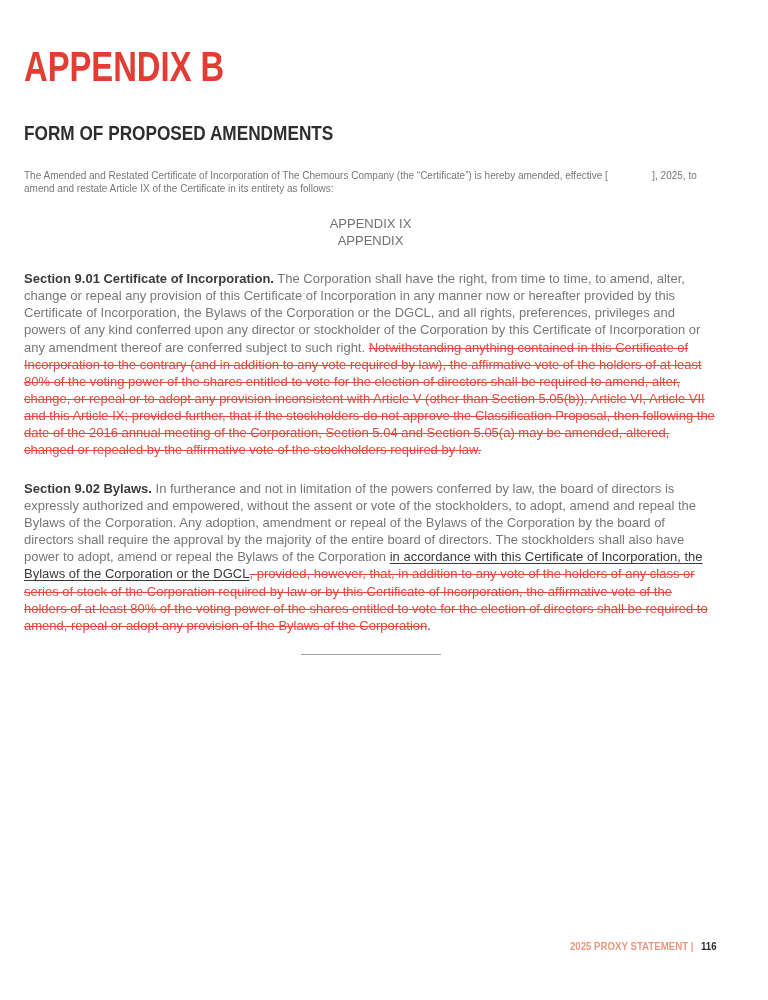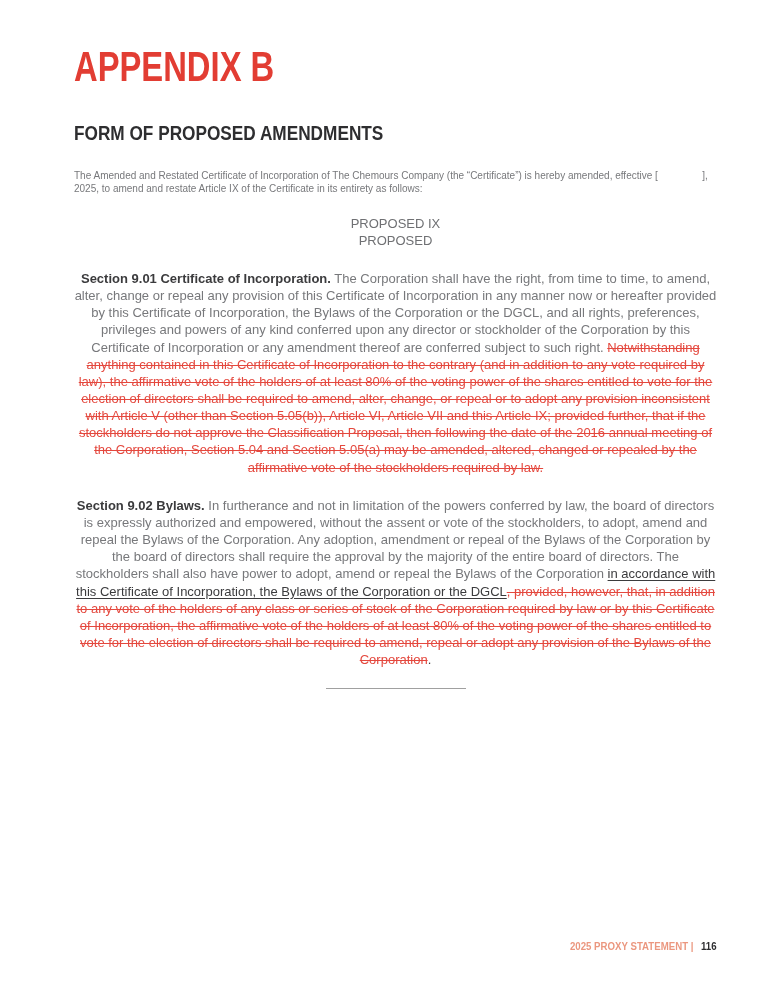--- a/index.html
+++ b/index.html
@@ -5,21 +5,21 @@
   html, body {
     margin: 0;
     padding: 0;
     background: #ffffff;
   }
   .page {
     position: relative;
     width: 768px;
     height: 1000px;
     box-sizing: border-box;
-    padding: 46px 51px 0 74px;
+    padding: 46px 51px 0 24px;
     background: #ffffff;
     font-family: "Liberation Sans", sans-serif;
     color: #77787b;
     overflow: hidden;
   }
   .appendix-title {
     margin: 0;
     font-size: 42px;
     line-height: 1.0;
     font-weight: 800;
@@ -48,21 +48,21 @@
     margin: 21px 0 0 0;
     text-align: center;
     font-size: 13px;
     line-height: 1.25;
     color: #6f7073;
   }
   .para {
     margin: 21px 0 0 0;
     font-size: 13px;
     line-height: 1.32;
-    text-align: center;
+    text-align: left;
   }
   .lead {
     font-weight: bold;
     color: #3b3b3d;
   }
   .deleted {
     color: #e4483e;
     text-decoration: line-through;
     text-decoration-thickness: 1px;
   }
@@ -101,22 +101,22 @@
 
 <div class="page">
 
   <h1 class="appendix-title">APPENDIX B</h1>
 
   <h2 class="form-heading">FORM OF PROPOSED AMENDMENTS</h2>
 
   <p class="intro">The Amended and Restated Certificate of Incorporation of The Chemours Company (the “Certificate”) is hereby amended, effective [&nbsp;&nbsp;&nbsp;&nbsp;&nbsp;&nbsp;&nbsp;&nbsp;&nbsp;&nbsp;&nbsp;&nbsp;&nbsp;&nbsp;&nbsp;&nbsp;], 2025, to amend and restate Article IX of the Certificate in its entirety as follows:</p>
 
   <div class="article-heading">
-    <div>PROPOSED IX</div>
-    <div>PROPOSED</div>
+    <div>APPENDIX IX</div>
+    <div>APPENDIX</div>
   </div>
 
   <p class="para"><span class="lead">Section 9.01 Certificate of Incorporation.</span><span> The Corporation shall have the right, from time to time, to amend, alter, change or repeal any provision of this Certificate of Incorporation in any manner now or hereafter provided by this Certificate of Incorporation, the Bylaws of the Corporation or the DGCL, and all rights, preferences, privileges and powers of any kind conferred upon any director or stockholder of the Corporation by this Certificate of Incorporation or any amendment thereof are conferred subject to such right. </span><span class="deleted">Notwithstanding anything contained in this Certificate of Incorporation to the contrary (and in addition to any vote required by law), the affirmative vote of the holders of at least 80% of the voting power of the shares entitled to vote for the election of directors shall be required to amend, alter, change, or repeal or to adopt any provision inconsistent with Article V (other than Section 5.05(b)), Article VI, Article VII and this Article IX; provided further, that if the stockholders do not approve the Classification Proposal, then following the date of the 2016 annual meeting of the Corporation, Section 5.04 and Section 5.05(a) may be amended, altered, changed or repealed by the affirmative vote of the stockholders required by law.</span></p>
 
   <p class="para"><span class="lead">Section 9.02 Bylaws.</span><span> In furtherance and not in limitation of the powers conferred by law, the board of directors is expressly authorized and empowered, without the assent or vote of the stockholders, to adopt, amend and repeal the Bylaws of the Corporation. Any adoption, amendment or repeal of the Bylaws of the Corporation by the board of directors shall require the approval by the majority of the entire board of directors. The stockholders shall also have power to adopt, amend or repeal the Bylaws of the Corporation </span><span class="inserted">in accordance with this Certificate of Incorporation, the Bylaws of the Corporation or the DGCL</span><span class="deleted">, provided, however, that, in addition to any vote of the holders of any class or series of stock of the Corporation required by law or by this Certificate of Incorporation, the affirmative vote of the holders of at least 80% of the voting power of the shares entitled to vote for the election of directors shall be required to amend, repeal or adopt any provision of the Bylaws of the Corporation</span><span class="dark">.</span></p>
 
   <div class="divider"></div>
 
   <div class="footer">
     <span class="footer-label">2025 PROXY STATEMENT |</span>

